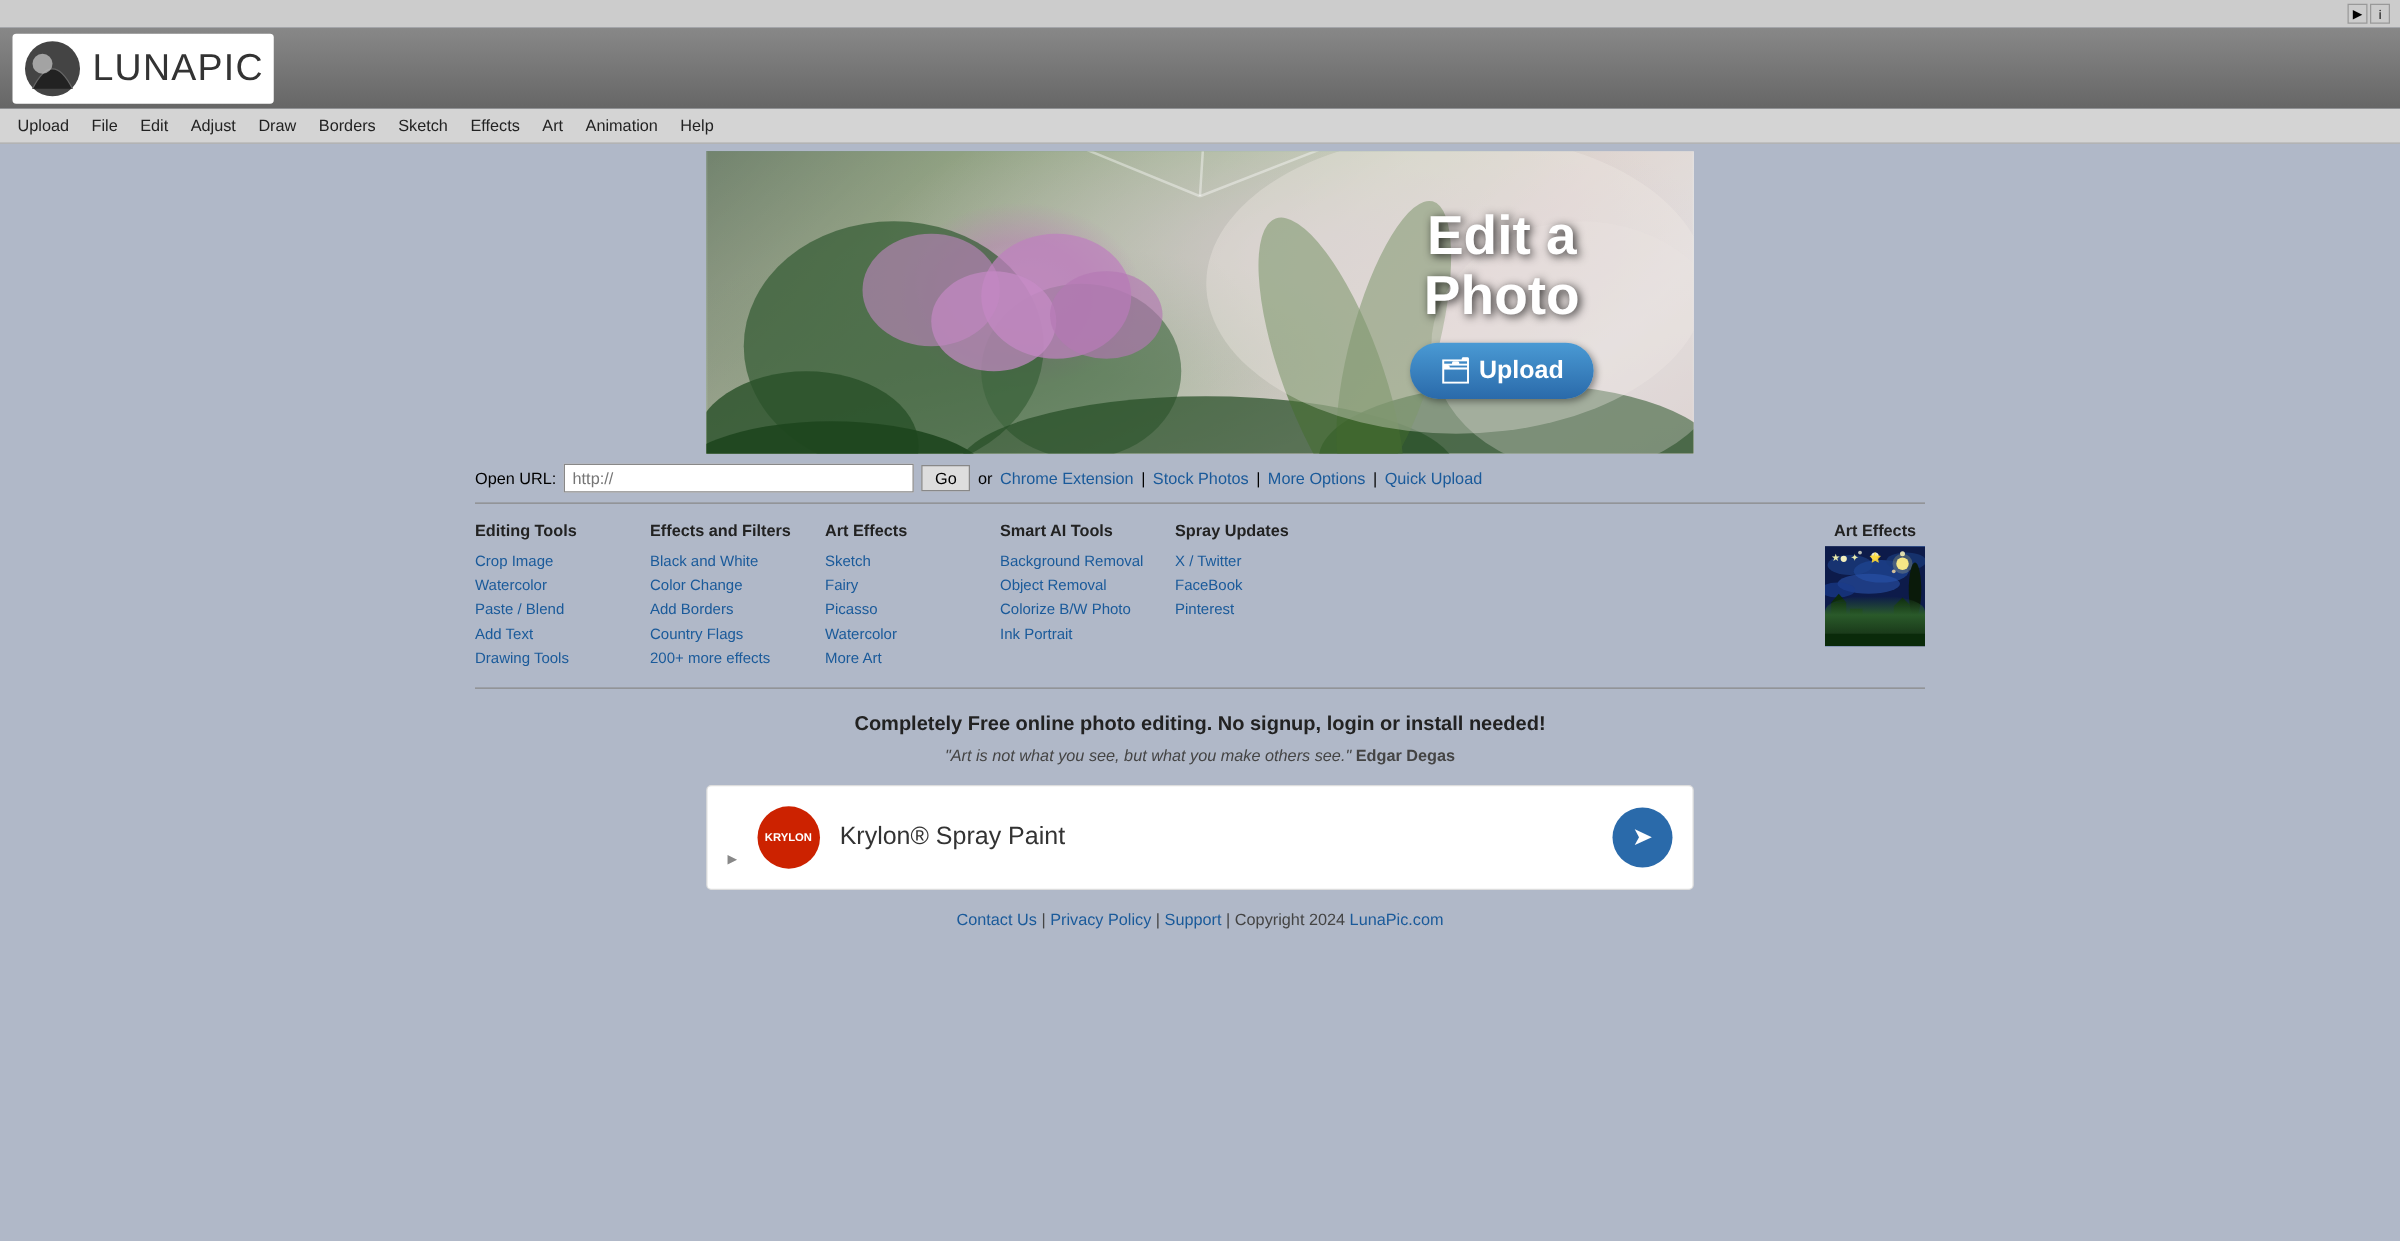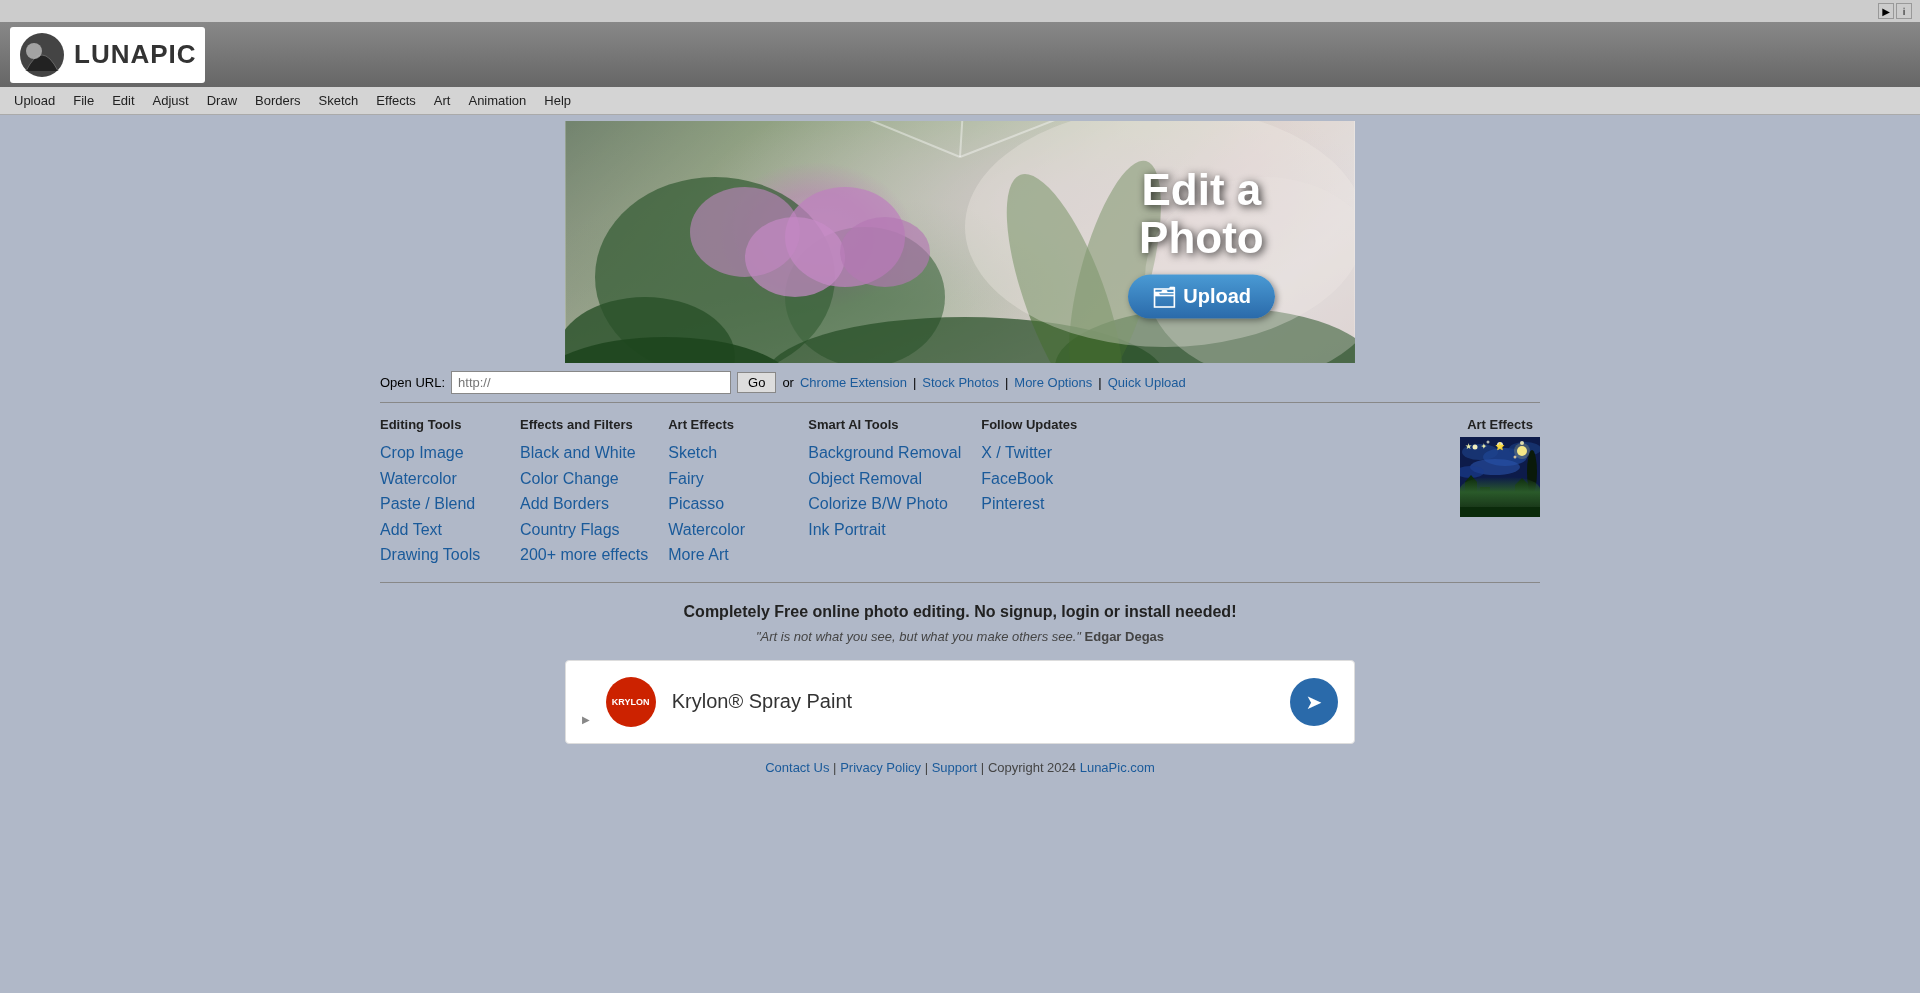--- a/index.html
+++ b/index.html
@@ -29,22 +29,22 @@
       background: white;
       padding: 4px 8px;
       border-radius: 3px;
     }
     #logo-icon {
       width: 48px;
       height: 48px;
       margin-right: 8px;
     }
     #logo-text {
-      font-size: 26px;
-      font-weight: bold;
+      font-size: 30px;
+      font-weight: normal;
       color: #333;
       letter-spacing: 1px;
     }
 
     
     #navbar {
       background: #d4d4d4;
       border-bottom: 1px solid #aaa;
       height: 28px;
       display: flex;
@@ -174,21 +174,21 @@
     .tools-column h4 {
       font-weight: bold;
       margin-bottom: 8px;
       font-size: 13px;
       color: #222;
     }
     .tools-column a {
       display: block;
       color: #1a5a9a;
       text-decoration: none;
-      font-size: 16px;
+      font-size: 12px;
       line-height: 1.6;
     }
 
     #art-effects-preview {
       display: flex;
       flex-direction: column;
       align-items: center;
       margin-left: auto;
     }
     #art-effects-preview h4 {
@@ -430,21 +430,21 @@
 
     <div class="tools-column">
       <h4>Smart AI Tools</h4>
       <a href="#">Background Removal</a>
       <a href="#">Object Removal</a>
       <a href="#">Colorize B/W Photo</a>
       <a href="#">Ink Portrait</a>
     </div>
 
     <div class="tools-column">
-      <h4>Follow Updates</h4>
+      <h4>Spray Updates</h4>
       <a href="#">X / Twitter</a>
       <a href="#">FaceBook</a>
       <a href="#">Pinterest</a>
     </div>
 
     <div id="art-effects-preview">
       <h4>Art Effects</h4>
 
       <div id="starry-night-thumb">
         <svg width="80" height="80" viewBox="0 0 80 80">

